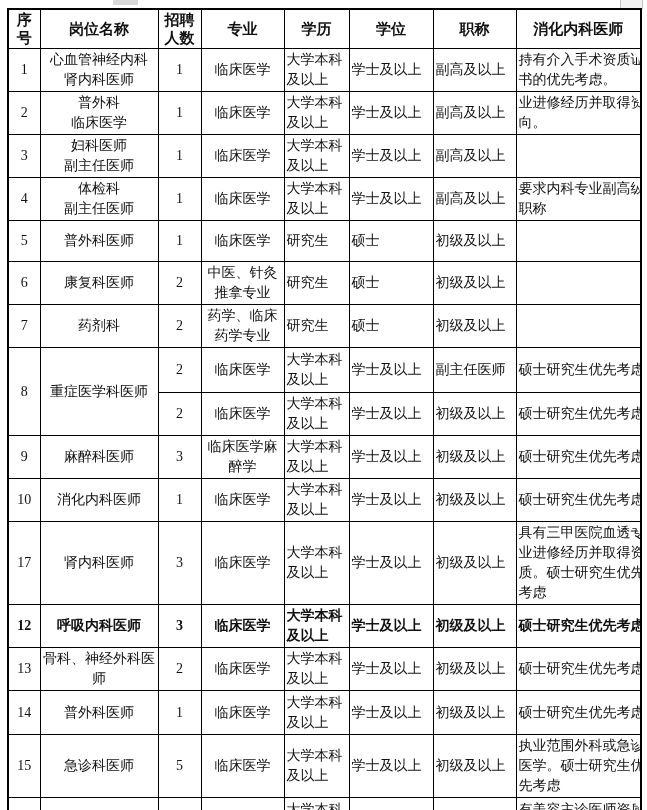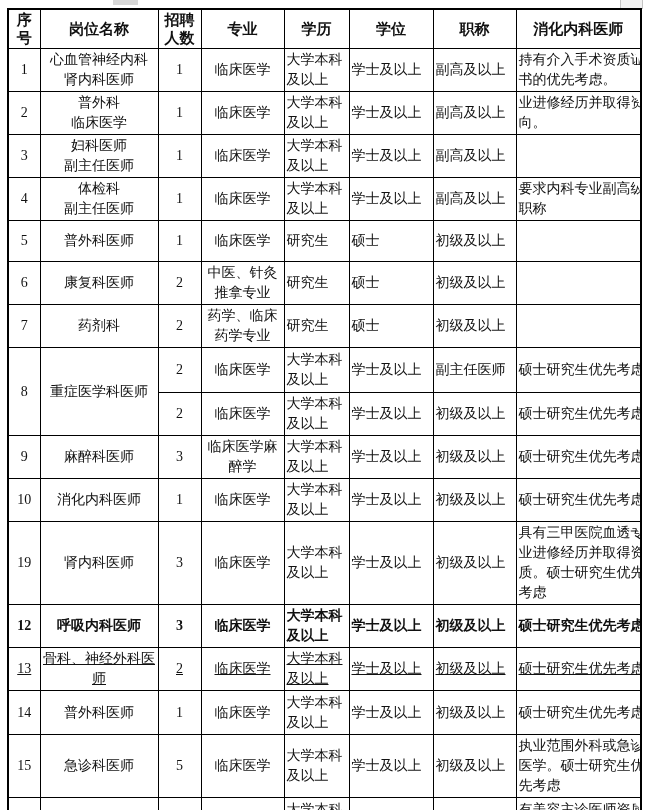--- a/index.html
+++ b/index.html
@@ -216,21 +216,21 @@
           <td class="c-center cell-name">消化内科医师</td>
           <td class="c-center cell-count">1</td>
           <td class="c-center cell-major">临床医学</td>
           <td class="c-left cell-education">大学本科
 及以上</td>
           <td class="c-left cell-degree">学士及以上</td>
           <td class="c-left cell-title">初级及以上</td>
           <td class="c-left cell-other">硕士研究生优先考虑</td>
         </tr>
         <tr style="height: 73px;">
-          <td class="c-center cell-no">19</td>
+          <td class="c-center cell-no">17</td>
           <td class="c-center cell-name">肾内科医师</td>
           <td class="c-center cell-count">3</td>
           <td class="c-center cell-major">临床医学</td>
           <td class="c-left cell-education">大学本科
 及以上</td>
           <td class="c-left cell-degree">学士及以上</td>
           <td class="c-left cell-title">初级及以上</td>
           <td class="c-left cell-other">具有三甲医院血透专
 业进修经历并取得资
 质。硕士研究生优先
@@ -240,21 +240,21 @@
           <td class="c-center cell-no">12</td>
           <td class="c-center cell-name">呼吸内科医师</td>
           <td class="c-center cell-count">3</td>
           <td class="c-center cell-major">临床医学</td>
           <td class="c-left cell-education">大学本科
 及以上</td>
           <td class="c-left cell-degree">学士及以上</td>
           <td class="c-left cell-title">初级及以上</td>
           <td class="c-left cell-other">硕士研究生优先考虑</td>
         </tr>
-        <tr style="height: 42px; text-decoration: underline;">
+        <tr style="height: 42px;">
           <td class="c-center cell-no">13</td>
           <td class="c-center cell-name">骨科、神经外科医
 师</td>
           <td class="c-center cell-count">2</td>
           <td class="c-center cell-major">临床医学</td>
           <td class="c-left cell-education">大学本科
 及以上</td>
           <td class="c-left cell-degree">学士及以上</td>
           <td class="c-left cell-title">初级及以上</td>
           <td class="c-left cell-other">硕士研究生优先考虑</td>

